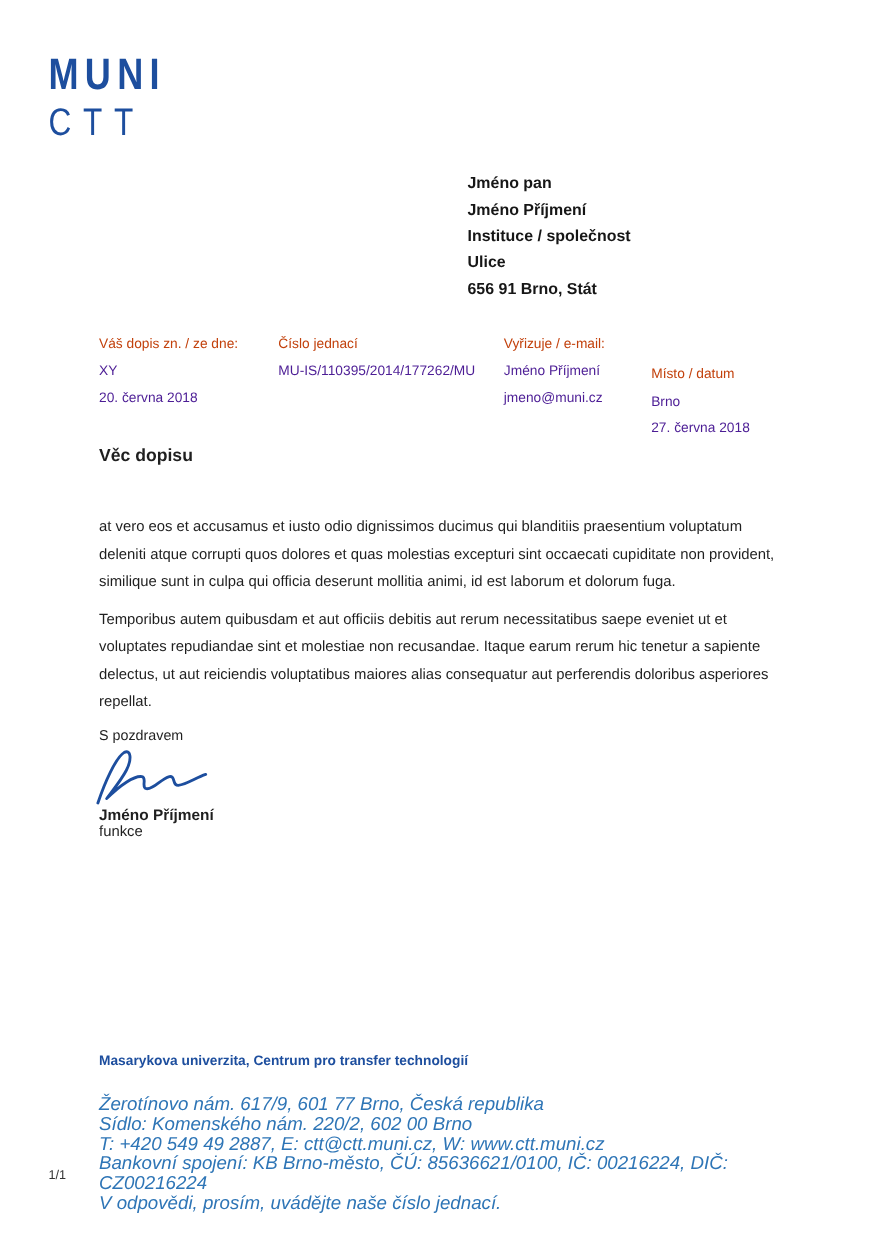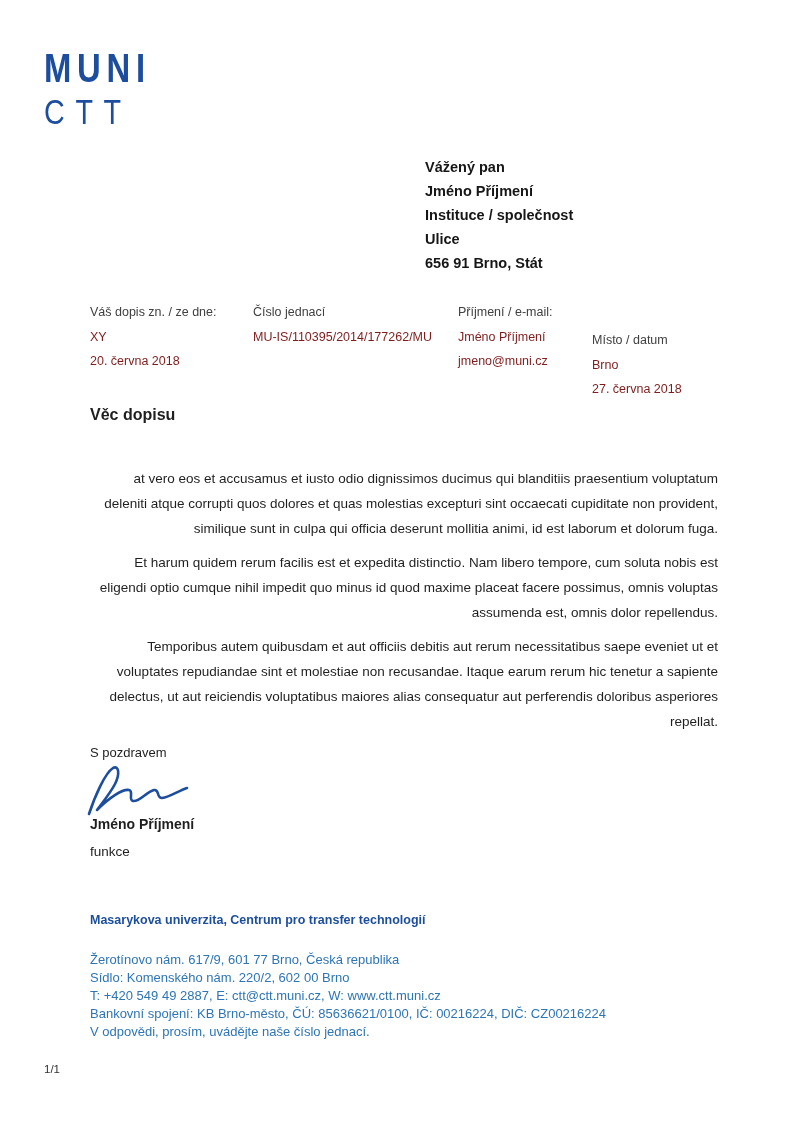--- a/index.html
+++ b/index.html
@@ -34,86 +34,85 @@
     font-size: 14.5px; font-weight: 700; line-height: 24px; color: #161616;
   }
 
   
   .meta { position: absolute; top: 304px; left: 0; width: 794px; font-size: 12.5px; }
   .meta-col { position: absolute; top: 0; }
   .meta-col-1 { left: 90px; }
   .meta-col-2 { left: 253px; }
   .meta-col-3 { left: 458px; }
   .meta-col-4 { left: 592px; margin-top: 28px; }
-  .meta-label { color: #404040; line-height: 16px; margin-bottom: 9px; }
-  .meta-value { color: #7f1d1d; line-height: 16px; margin-bottom: 8px; }
+  .meta-label { color: #c2410c; line-height: 16px; margin-bottom: 9px; }
+  .meta-value { color: #4c1d95; line-height: 16px; margin-bottom: 8px; }
 
   
   .letter { position: absolute; left: 90px; top: 406px; width: 628px; color: #1f1f1f; }
   .subject { font-size: 16px; font-weight: 700; margin-bottom: 42px; }
   .salutation { font-size: 13.5px; margin-bottom: 24px; }
-  .para { font-size: 13.5px; line-height: 25px; margin-bottom: 9px; text-align: right; }
+  .para { font-size: 13.5px; line-height: 25px; margin-bottom: 9px; text-align: left; }
   .closing { font-size: 13px; margin-top: 11px; }
   .signature { margin-top: 4px; margin-left: -4px; height: 52px; }
   .signer-name { font-size: 14px; font-weight: 700; margin-top: 0px; }
-  .signer-role { font-size: 13.5px; margin-top: 12px; }
+  .signer-role { font-size: 13.5px; margin-top: 0; }
 
   
-  .footer { position: absolute; left: 90px; top: 913px; width: 660px; }
+  .footer { position: absolute; left: 90px; top: 957px; width: 660px; }
   .footer-org { color: #1d4e9e; font-size: 12.5px; font-weight: 700; margin-bottom: 24px; }
-  .footer-line { color: #2e75b6; font-size: 13px; line-height: 18px; }
+  .footer-line { color: #2e75b6; font-size: 17px; line-height: 18px; font-style: italic; }
   .page-number {
     position: absolute; left: 44px; top: 1063px;
     font-size: 11.5px; color: #333333;
   }
 </style>
 </head>
 <body>
 
 <div class="page">
 
   <div class="logo">
     <div class="logo-muni">MUNI</div>
     <div class="logo-ctt">CTT</div>
   </div>
 
   <div class="recipient">
-    <div>Vážený pan</div>
+    <div>Jméno pan</div>
     <div>Jméno Příjmení</div>
     <div>Instituce / společnost</div>
     <div>Ulice</div>
     <div>656 91 Brno, Stát</div>
   </div>
 
   <div class="meta">
     <div class="meta-col meta-col-1">
       <div class="meta-label">Váš dopis zn. / ze dne:</div>
       <div class="meta-value">XY</div>
       <div class="meta-value">20. června 2018</div>
     </div>
     <div class="meta-col meta-col-2">
       <div class="meta-label">Číslo jednací</div>
       <div class="meta-value">MU-IS/110395/2014/177262/MU</div>
     </div>
     <div class="meta-col meta-col-3">
-      <div class="meta-label">Příjmení / e-mail:</div>
+      <div class="meta-label">Vyřizuje / e-mail:</div>
       <div class="meta-value">Jméno Příjmení</div>
       <div class="meta-value">jmeno@muni.cz</div>
     </div>
     <div class="meta-col meta-col-4">
       <div class="meta-label">Místo / datum</div>
       <div class="meta-value">Brno</div>
       <div class="meta-value">27. června 2018</div>
     </div>
   </div>
 
   <div class="letter">
     <div class="subject">Věc dopisu</div>
     <p class="para">at vero eos et accusamus et iusto odio dignissimos ducimus qui blanditiis praesentium voluptatum deleniti atque corrupti quos dolores et quas molestias excepturi sint occaecati cupiditate non provident, similique sunt in culpa qui officia deserunt mollitia animi, id est laborum et dolorum fuga.</p>
-    <p class="para">Et harum quidem rerum facilis est et expedita distinctio. Nam libero tempore, cum soluta nobis est eligendi optio cumque nihil impedit quo minus id quod maxime placeat facere possimus, omnis voluptas assumenda est, omnis dolor repellendus.</p>
     <p class="para">Temporibus autem quibusdam et aut officiis debitis aut rerum necessitatibus saepe eveniet ut et voluptates repudiandae sint et molestiae non recusandae. Itaque earum rerum hic tenetur a sapiente delectus, ut aut reiciendis voluptatibus maiores alias consequatur aut perferendis doloribus asperiores repellat.</p>
     <div class="closing">S pozdravem</div>
 
     <div class="signature">
       <svg width="110" height="52" viewBox="0 0 110 52">
         <path d="M 3 50 C 9 32, 19 9, 27 4 C 33 1, 34 10, 29 20 C 25 28, 17 38, 11 46 C 23 34, 36 25, 43 26 C 48 27, 42 36, 47 37 C 54 38, 60 28, 68 26 C 74 25, 70 34, 76 34 C 84 33, 92 27, 101 24" fill="none" stroke="#1d4e9e" stroke-width="2.6" stroke-linecap="round" stroke-linejoin="round"></path>
       </svg>
     </div>
 
     <div class="signer-name">Jméno Příjmení</div>

